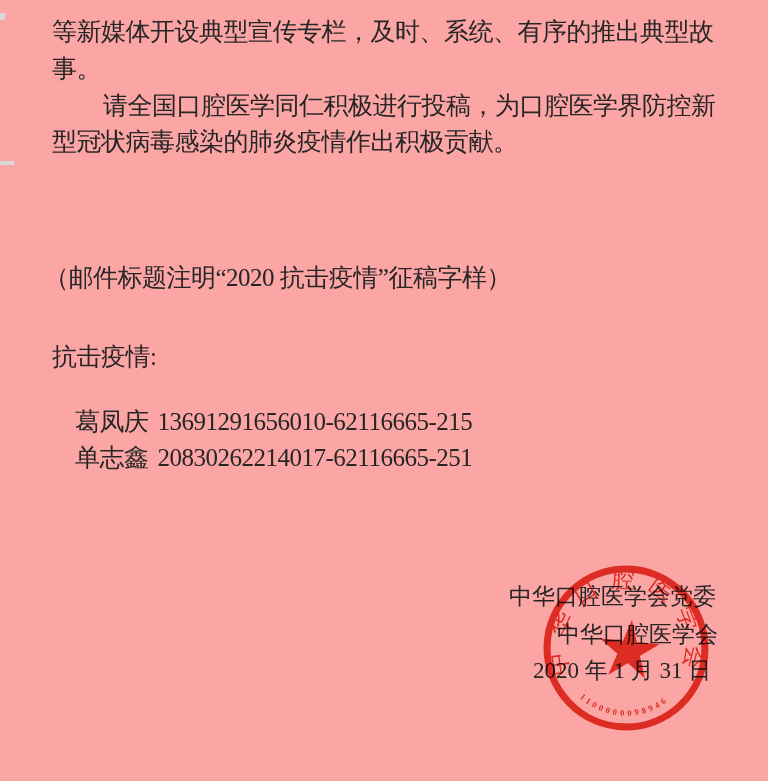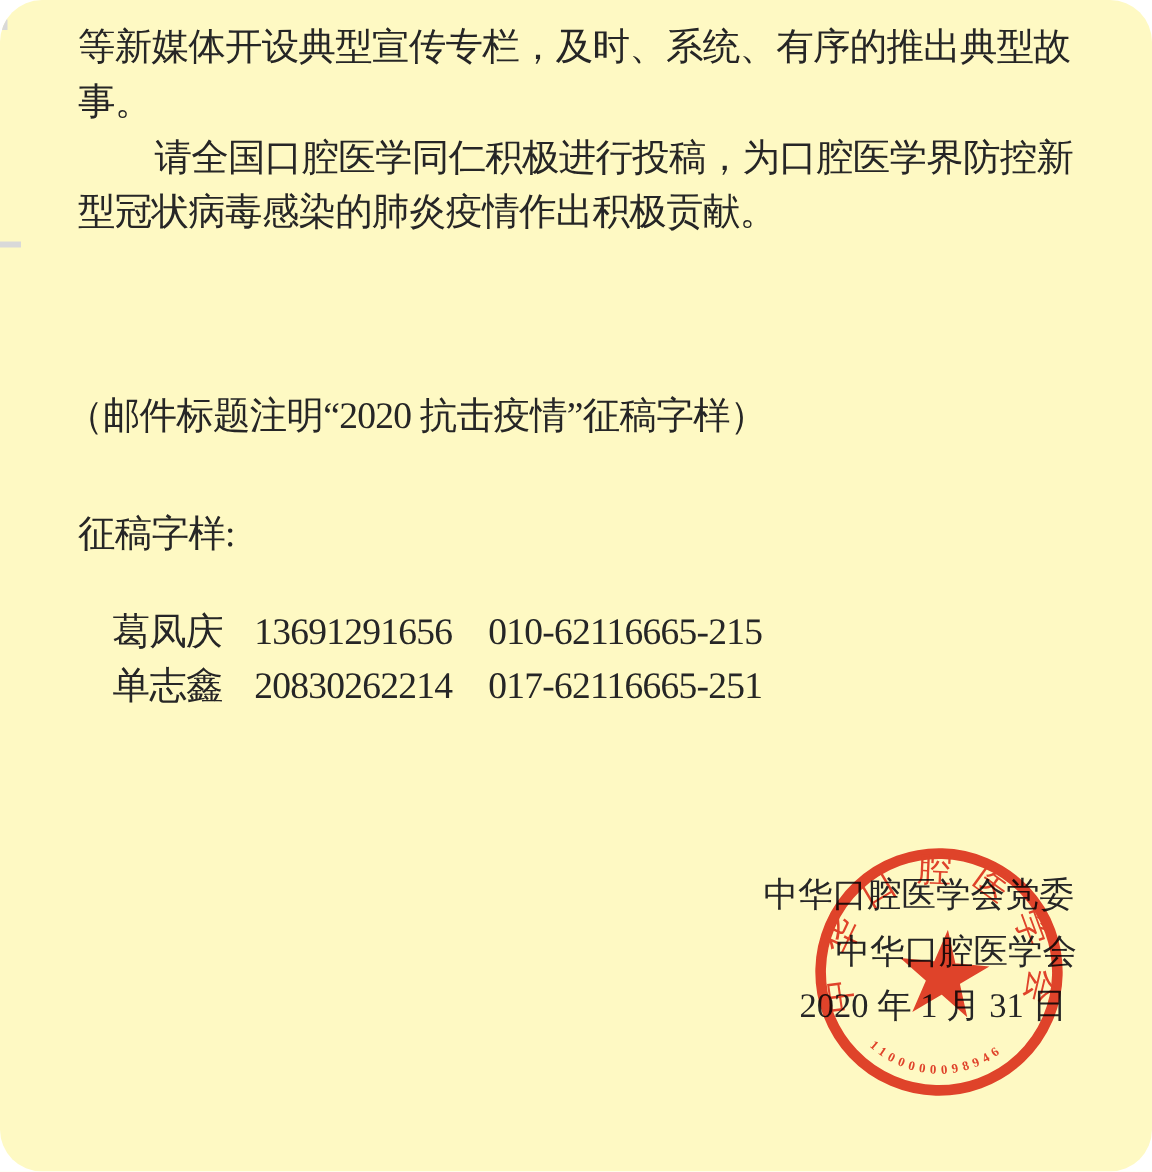--- a/index.html
+++ b/index.html
@@ -4,43 +4,42 @@
 <style>
   html, body {
     margin: 0;
     padding: 0;
     background: #ffffff;
   }
   .page {
     position: relative;
     width: 768px;
     height: 781px;
-    background: #fef9c3;
+    background: #fca5a5;
     overflow: hidden;
     font-family: "Liberation Serif", "DejaVu Serif", serif;
-    border-radius: 28px;
   }
   .tline {
     position: absolute;
     font-size: 25px;
     letter-spacing: -0.5px;
     line-height: 1.15;
     color: #262626;
     white-space: pre;
   }
   .sigline {
     position: absolute;
     font-size: 23px;
     letter-spacing: 0;
     line-height: 1.15;
     color: #262626;
     white-space: pre;
   }
-  .contact-row .mobile { margin-left: 21px; }
-  .contact-row .landline { margin-left: 24px; }
+  .contact-row .mobile { margin-left: 9px; }
+  .contact-row .landline { }
   .seal {
     position: absolute;
     left: 540px;
     top: 562px;
     width: 172px;
     height: 172px;
     mix-blend-mode: multiply;
     opacity: 0.93;
     transform: rotate(1.5deg);
   }
@@ -59,21 +58,21 @@
   <div class="artifact a1"></div>
   <div class="artifact a2"></div>
 
   <div class="tline" style="left:52px; top:18px;">等新媒体开设典型宣传专栏，及时、系统、有序的推出典型故</div>
   <div class="tline" style="left:52px; top:55px;">事。</div>
   <div class="tline" style="left:103px; top:92px;">请全国口腔医学同仁积极进行投稿，为口腔医学界防控新</div>
   <div class="tline" style="left:52px; top:128px;">型冠状病毒感染的肺炎疫情作出积极贡献。</div>
 
   <div class="tline" style="left:44px; top:264px;">（邮件标题注明“2020 抗击疫情”征稿字样）</div>
 
-  <div class="tline" style="left:52px; top:343px;">征稿字样:</div>
+  <div class="tline" style="left:52px; top:343px;">抗击疫情:</div>
 
   <div class="tline contact-row" style="left:52px; top:379px;">
     <span class="name">葛凤庆</span><span class="mobile">13691291656</span><span class="landline">010-62116665-215</span>
   </div>
 
   <div class="tline contact-row" style="left:52px; top:415px;">
     <span class="name">单志鑫</span><span class="mobile">20830262214</span><span class="landline">017-62116665-251</span>
   </div>
 
   <div class="sigline" style="left:509px; top:584px;">中华口腔医学会党委</div>

